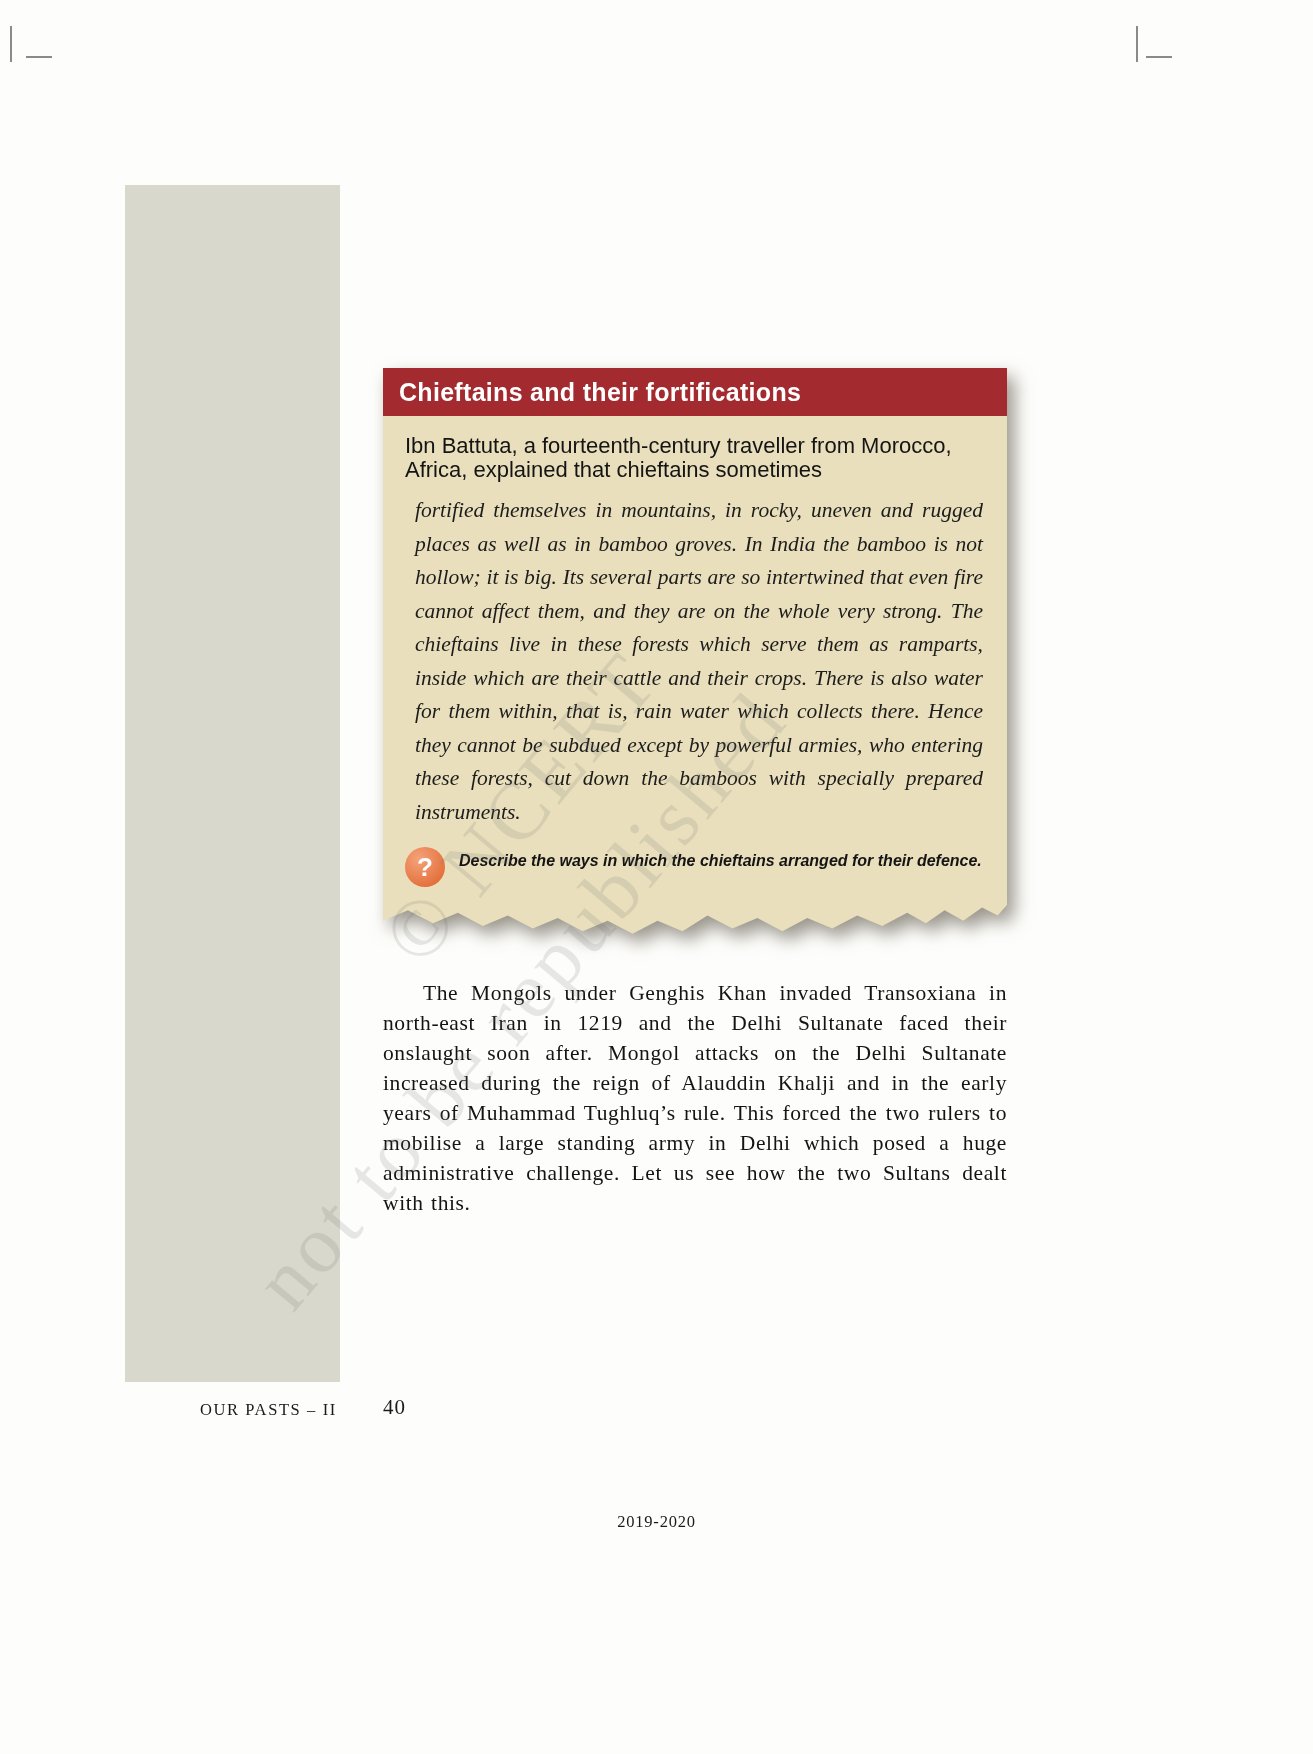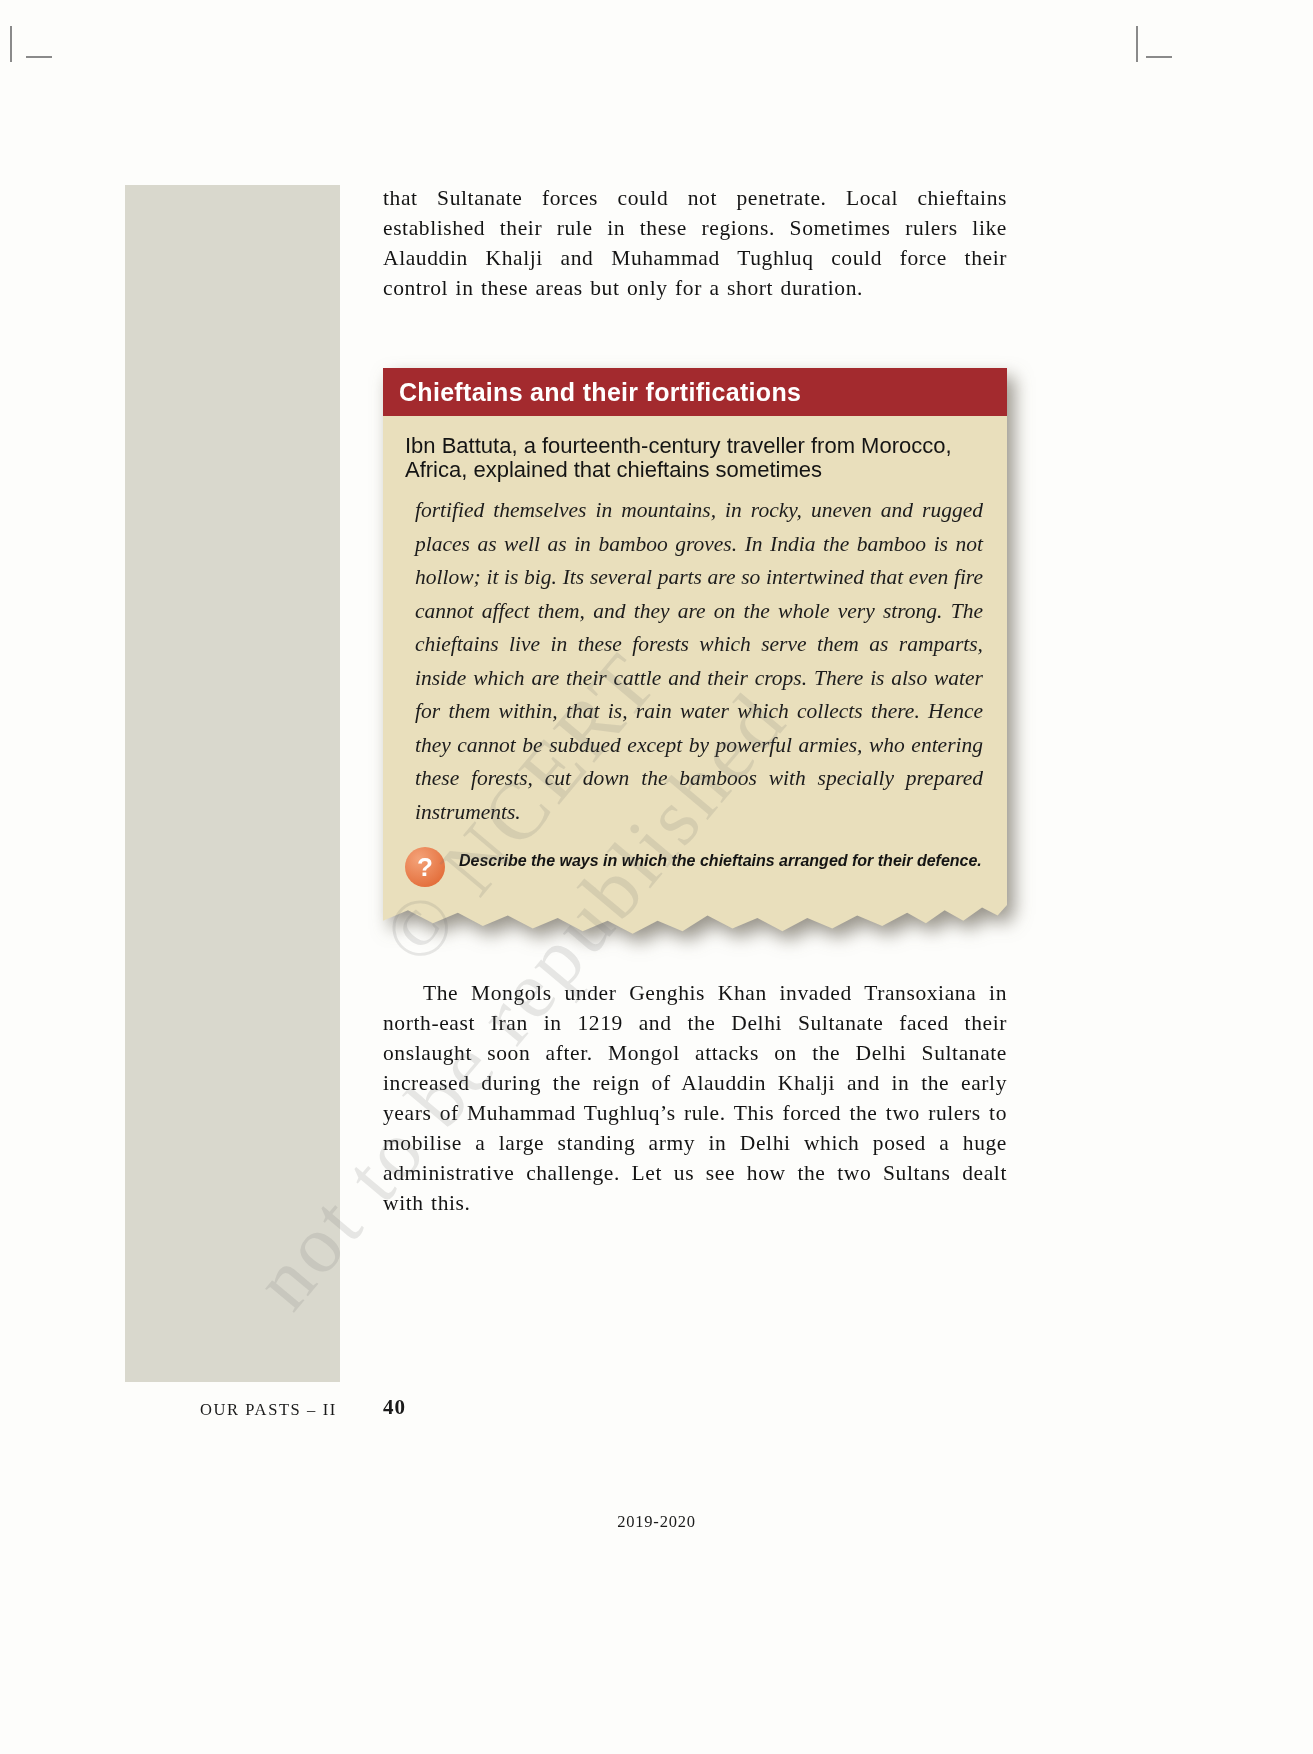--- a/index.html
+++ b/index.html
@@ -154,21 +154,20 @@
     color: #1a1a1a;
   }
   .footer-page-num {
     position: absolute;
     left: 383px;
     top: 1395px;
     font-family: "Liberation Serif", serif;
     font-size: 21px;
     letter-spacing: 1px;
     color: #1a1a1a;
-    font-weight: bold;
   }
   .footer-year {
     position: absolute;
     left: 0;
     top: 1512px;
     width: 1313px;
     text-align: center;
     font-family: "Liberation Serif", serif;
     font-size: 16.5px;
     letter-spacing: 0.8px;
@@ -180,23 +179,20 @@
 
 <div class="page">
 
   <div class="crop" style="left:10px; top:26px; width:2px; height:36px;"></div>
   <div class="crop" style="left:26px; top:56px; width:26px; height:2px;"></div>
   <div class="crop" style="left:1136px; top:26px; width:2px; height:36px;"></div>
   <div class="crop" style="left:1146px; top:56px; width:26px; height:2px;"></div>
 
   <div class="sidebar-band"></div>
 
-  <div class="main-col" id="para1">
-    <p class="body-para" style="margin:0;">that Sultanate forces could not penetrate. Local chieftains established their rule in these regions. Sometimes rulers like Alauddin Khalji and Muhammad Tughluq could force their control in these areas but only for a short duration.</p>
-  </div>
 
   <div class="quote-box-wrap">
     <div class="quote-box-header">Chieftains and their fortifications</div>
     <div class="quote-box-body">
       <div class="box-intro">Ibn Battuta, a fourteenth-century traveller from Morocco, Africa, explained that chieftains sometimes</div>
       <div class="box-quote">fortified themselves in mountains, in rocky, uneven and rugged places as well as in bamboo groves. In India the bamboo is not hollow; it is big. Its several parts are so intertwined that even fire cannot affect them, and they are on the whole very strong. The chieftains live in these forests which serve them as ramparts, inside which are their cattle and their crops. There is also water for them within, that is, rain water which collects there. Hence they cannot be subdued except by powerful armies, who entering these forests, cut down the bamboos with specially prepared instruments.</div>
       <div class="box-question">
         <div class="q-icon">?</div>
         <div class="q-text">Describe the ways in which the chieftains arranged for their defence.</div>
       </div>

